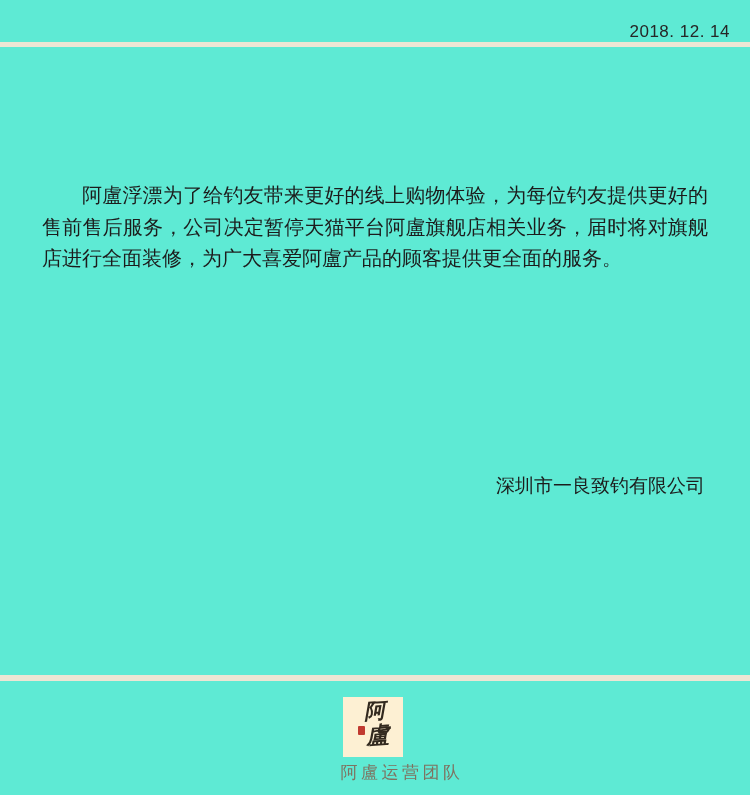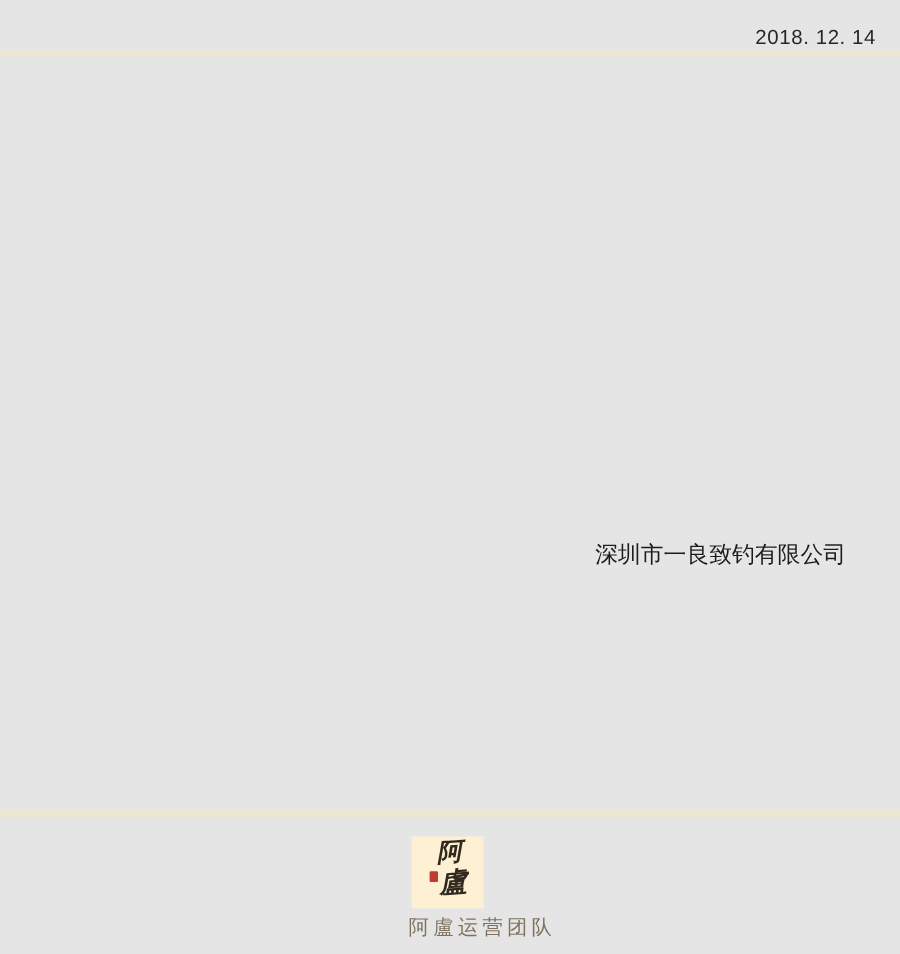--- a/index.html
+++ b/index.html
@@ -39,21 +39,21 @@
     font-size: 20px;
     line-height: 31.5px;
     color: #1c1c1c;
     text-align: justify;
   }
   .para { margin: 0; text-indent: 2em; }
   .apology { margin: 0; }
 
   .signature {
     position: absolute;
-    top: 449px;
+    top: 473px;
     right: 45px;
     font-size: 19px;
     color: #1c1c1c;
     white-space: nowrap;
   }
 
   
   .divider-bottom {
     position: absolute;
     top: 675px;
@@ -93,27 +93,28 @@
     text-align: center;
     font-size: 17px;
     letter-spacing: 3.5px;
     white-space: nowrap;
     padding-left: 28px;
   }
 </style>
 </head>
 <body>
 
-<div class="page" style="background: #e5e5e5;">
+<div class="page" style="background: #5eead4;">
 
   <div class="date">2018. 12. 14</div>
 
   <div class="divider-top" style="background: rgb(237, 230, 212);"></div>
 
   <div class="content">
+    <p class="para">阿盧浮漂为了给钓友带来更好的线上购物体验，为每位钓友提供更好的售前售后服务，公司决定暂停天猫平台阿盧旗舰店相关业务，届时将对旗舰店进行全面装修，为广大喜爱阿盧产品的顾客提供更全面的服务。</p>
   </div>
 
   <div class="signature">深圳市一良致钓有限公司</div>
 
   <div class="divider-bottom" style="background: rgb(237, 230, 212);"></div>
 
   <div class="logo-box" style="background: rgb(253, 240, 211);">
     <span class="logo-char logo-char-top" style="color: rgb(50, 41, 30);">阿</span>
     <span class="logo-char logo-char-bottom" style="color: rgb(50, 41, 30);">盧</span>
     <span class="logo-seal" style="background: rgb(193, 58, 48);"></span>

